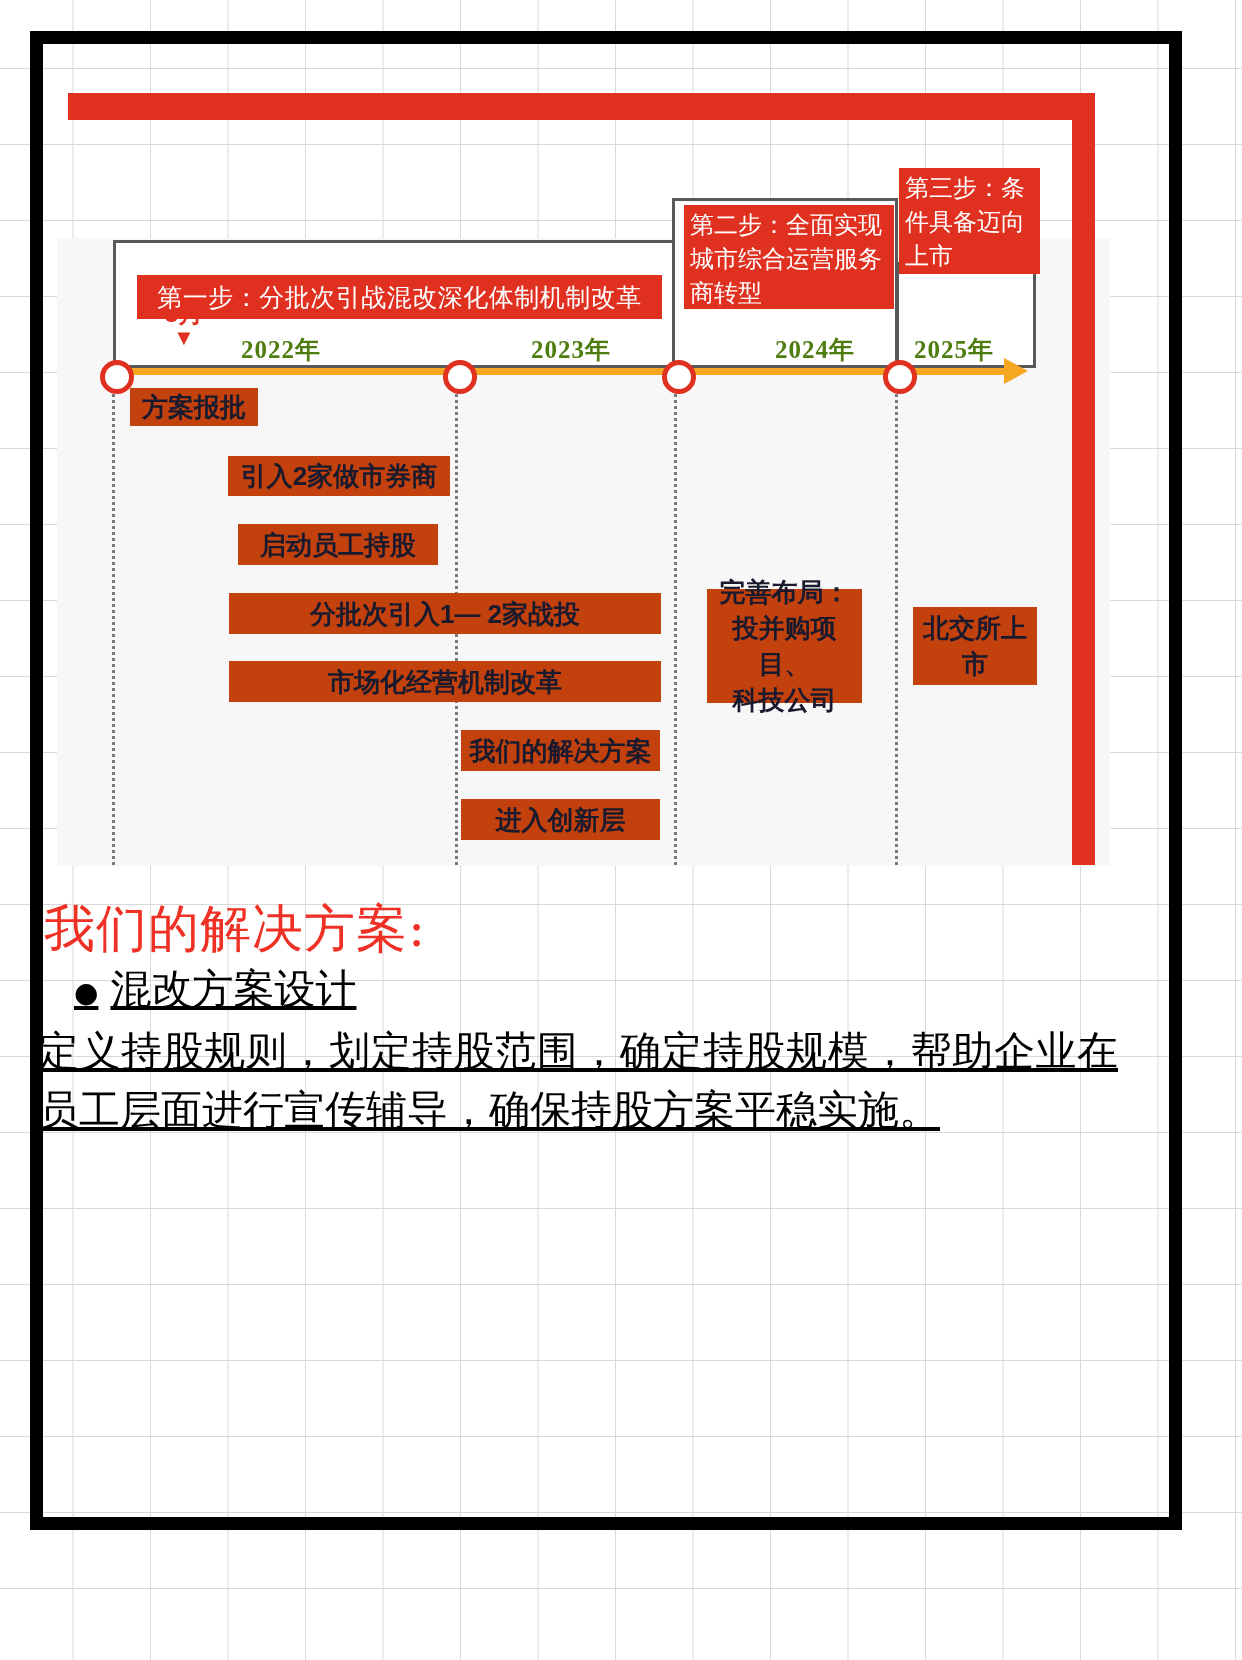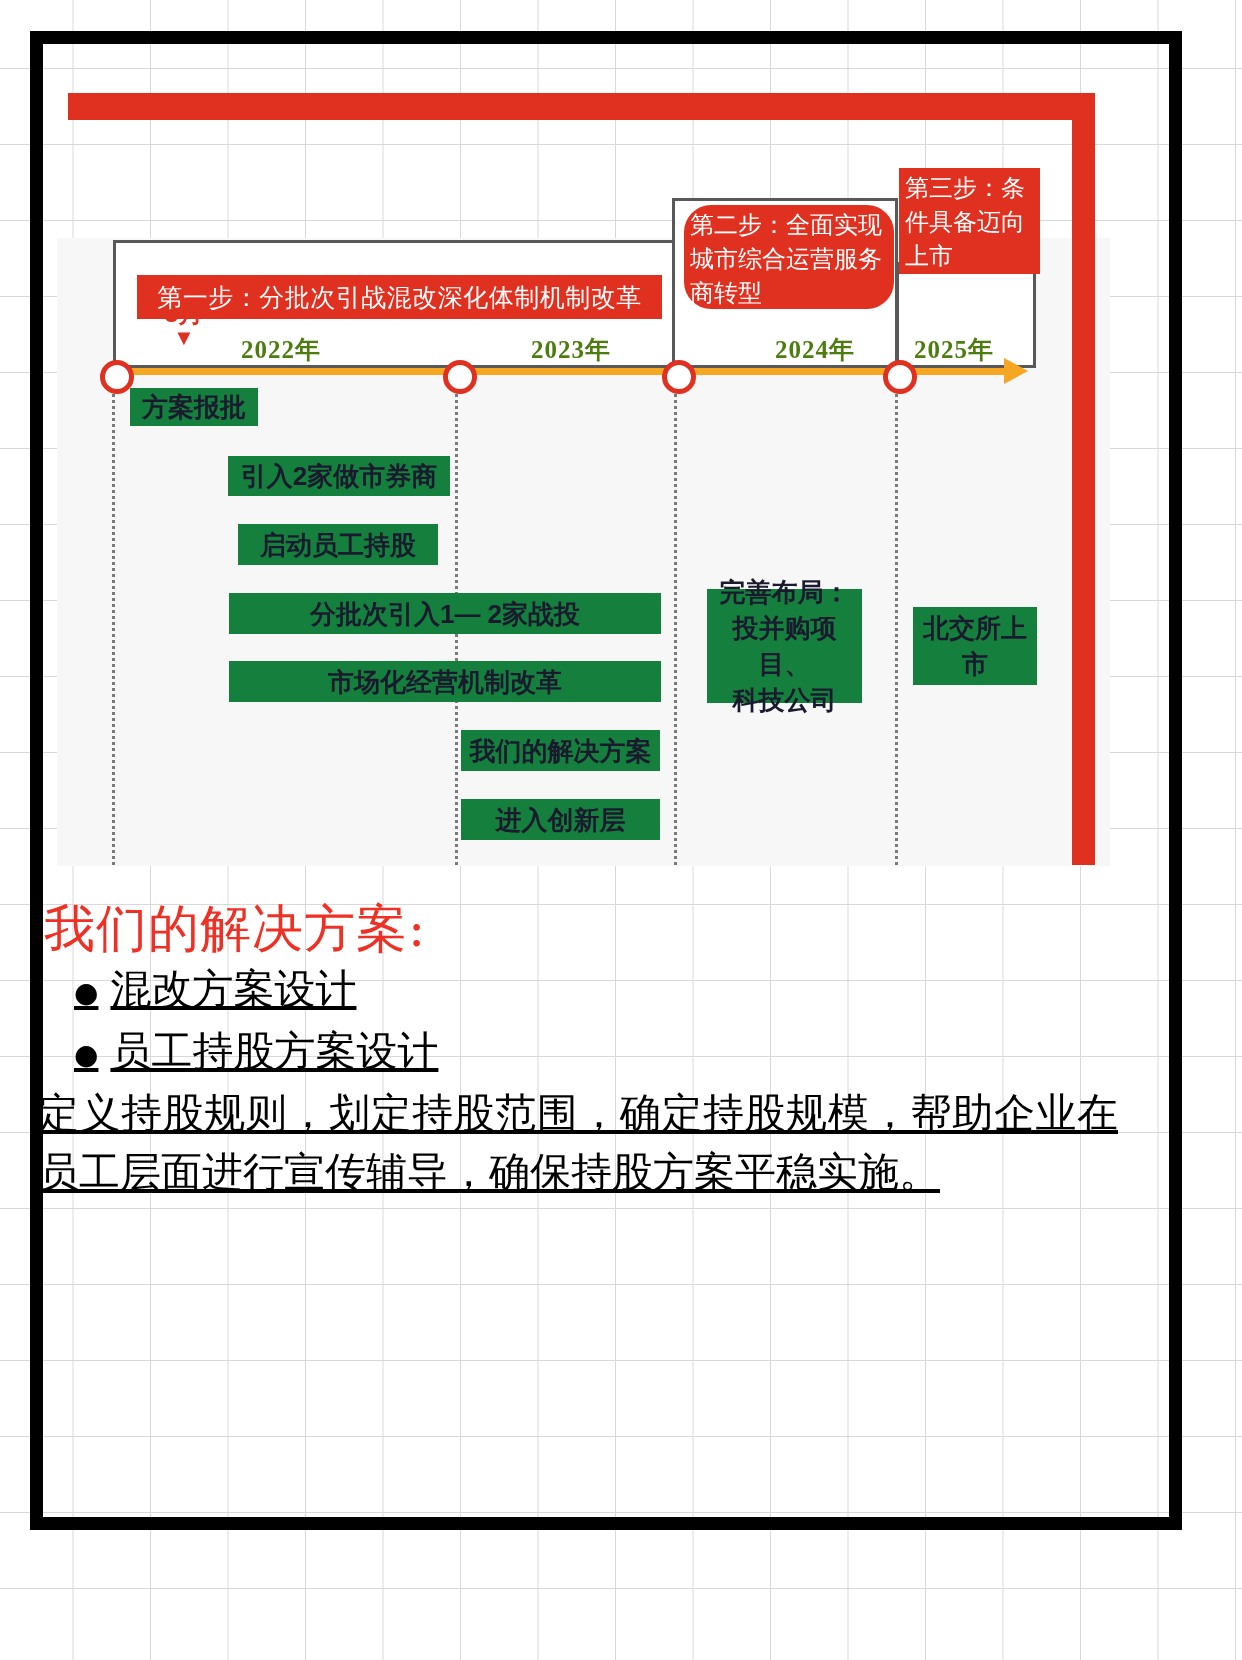--- a/index.html
+++ b/index.html
@@ -122,21 +122,20 @@
     margin-top:29px;
   }
   #phase2-label{
     left:684px;top:205px;
     width:210px;height:104px;
     font-size:24px;
     line-height:34px;
     padding:3px 6px 0 6px;
     text-align:left;
     letter-spacing:0px;
-    border-radius:27px;
   }
   #phase3-label{
     left:899px;top:168px;
     width:141px;height:106px;
     font-size:24px;
     line-height:34px;
     padding:3px 6px 0 6px;
     text-align:left;
   }
   
@@ -153,21 +152,21 @@
   }
   .month-marker .tri{
     display:block;
     font-size:22px;
     line-height:20px;
     margin-top:1px;
   }
   
   .chip{
     position:absolute;
-    background:#15803d;
+    background:#c2410c;
     color:#1a1a2e;
     font-weight:bold;
     font-size:26px;
     z-index:8;
     box-sizing:border-box;
     display:flex;
     align-items:center;
     justify-content:center;
     line-height:32px;
     text-align:center;
@@ -261,17 +260,14 @@
 科技公司</div>
 <div class="chip" style="left:913px;top:607px;width:124px;height:78px;line-height:36px;">北交所上
 市</div>
 
 <div class="solution-title">我们的解决方案:</div>
 
 <div class="body-block">
   <div class="bullet-line">
     <span class="dot">●</span><span>混改方案设计</span>
   </div>
-  <div class="bullet-line">
-    <span class="dot">●</span><span>员工持股方案设计</span>
-  </div>
   <div class="para">定义持股规则，划定持股范围，确定持股规模，帮助企业在员工层面进行宣传辅导，确保持股方案平稳实施。</div>
 </div>
 
 </body></html>

